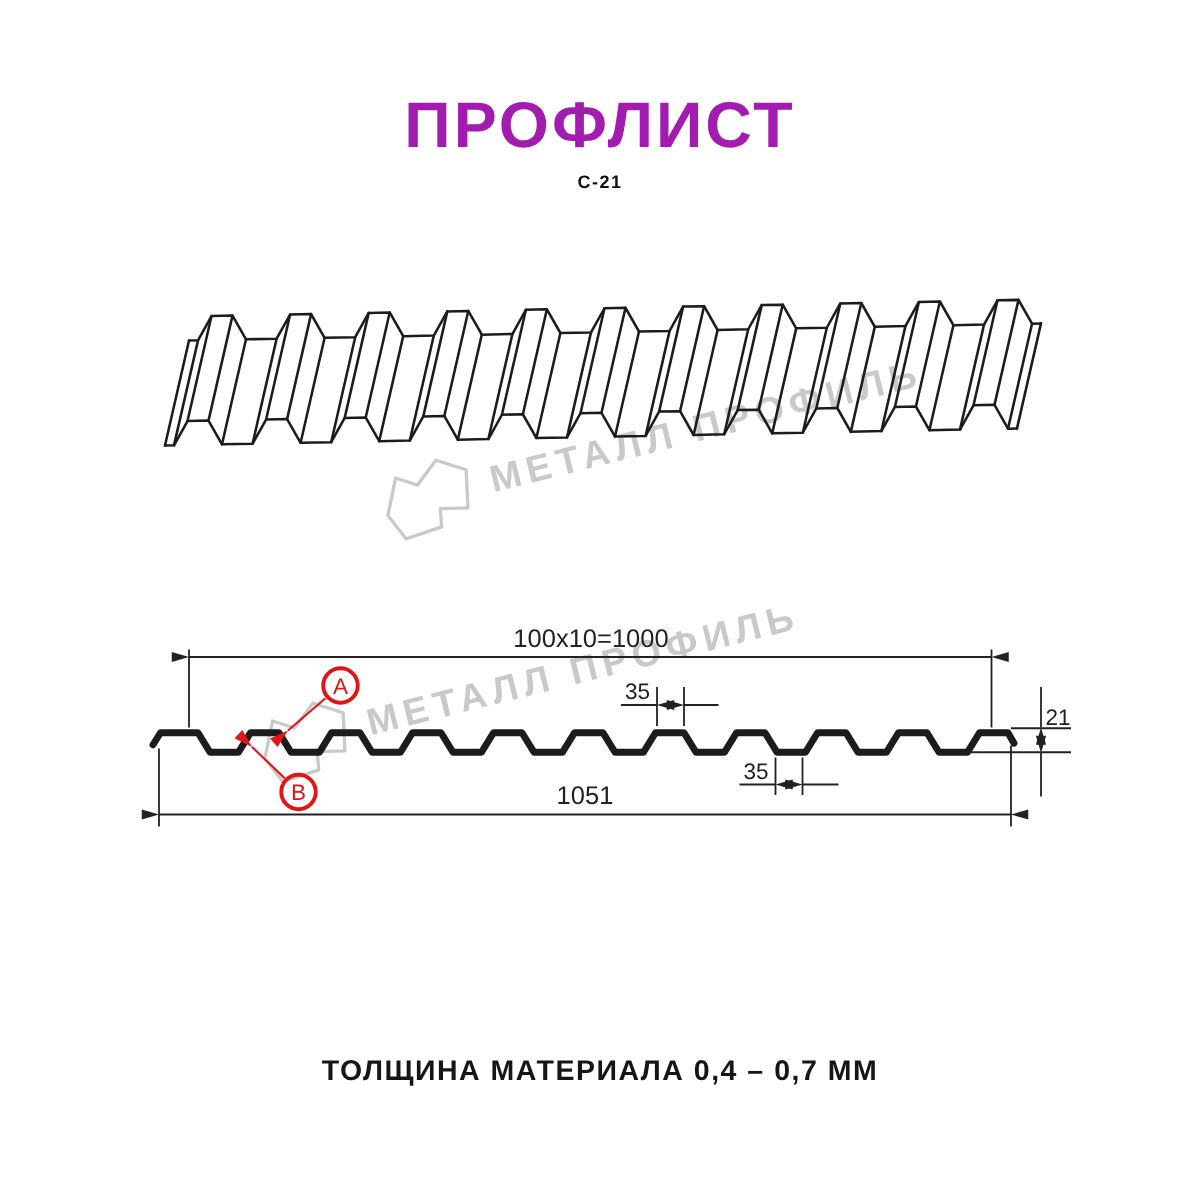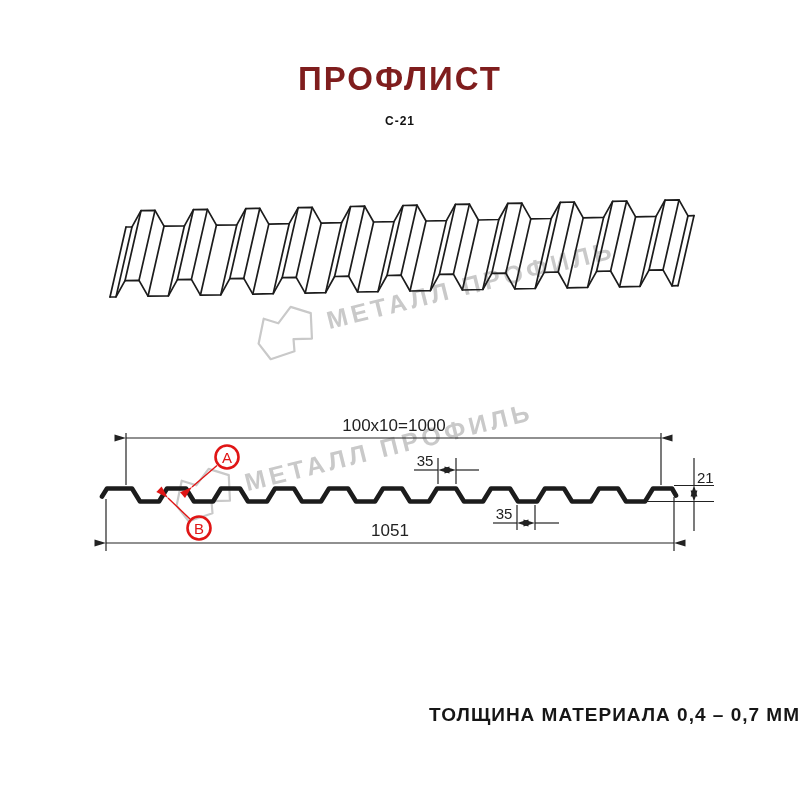--- a/index.html
+++ b/index.html
@@ -1,22 +1,22 @@
 <!DOCTYPE html>
 <html style="--line: #1c1c1c; --dim: #222222; --accent-red: #e01515; --watermark: #c9c9c9;"><head>
 <meta charset="utf-8">
 <style>
   html,body{margin:0;padding:0;background:#ffffff;}
   .stage{position:relative;width:800px;height:800px;background:#fff;overflow:hidden;
          font-family:"Liberation Sans", sans-serif;color:var(--line,#1c1c1c);}
   .page-title{position:absolute;top:60px;left:0;right:0;text-align:center;
-    font-size:33px;font-weight:700;letter-spacing:2px;color:#7f1d1d;}
+    font-size:43px;font-weight:700;letter-spacing:2px;color:#a21caf;}
   .page-subtitle{position:absolute;top:114px;left:0;right:0;text-align:center;
     font-size:12px;font-weight:700;letter-spacing:1px;color:#111;}
-  .page-footer{position:absolute;top:704px;left:0;right:0;text-align:right;
+  .page-footer{position:absolute;top:704px;left:0;right:0;text-align:center;
     font-size:19px;font-weight:700;letter-spacing:1px;color:#161616;}
   .watermark{position:absolute;display:flex;align-items:center;gap:9px;
     width:356px;height:52px;transform:rotate(-14deg);transform-origin:center center;
     color:var(--watermark,#c9c9c9);pointer-events:none;}
   .wm1{left:247px;top:270px;}
   .wm2{left:165px;top:432px;}
   .wm-text{font-size:25px;font-weight:700;letter-spacing:4px;white-space:nowrap;
     color:var(--watermark,#c9c9c9);}
   .wm-logo{flex:0 0 auto;}
   svg.overlay{position:absolute;left:0;top:0;pointer-events:none;}

